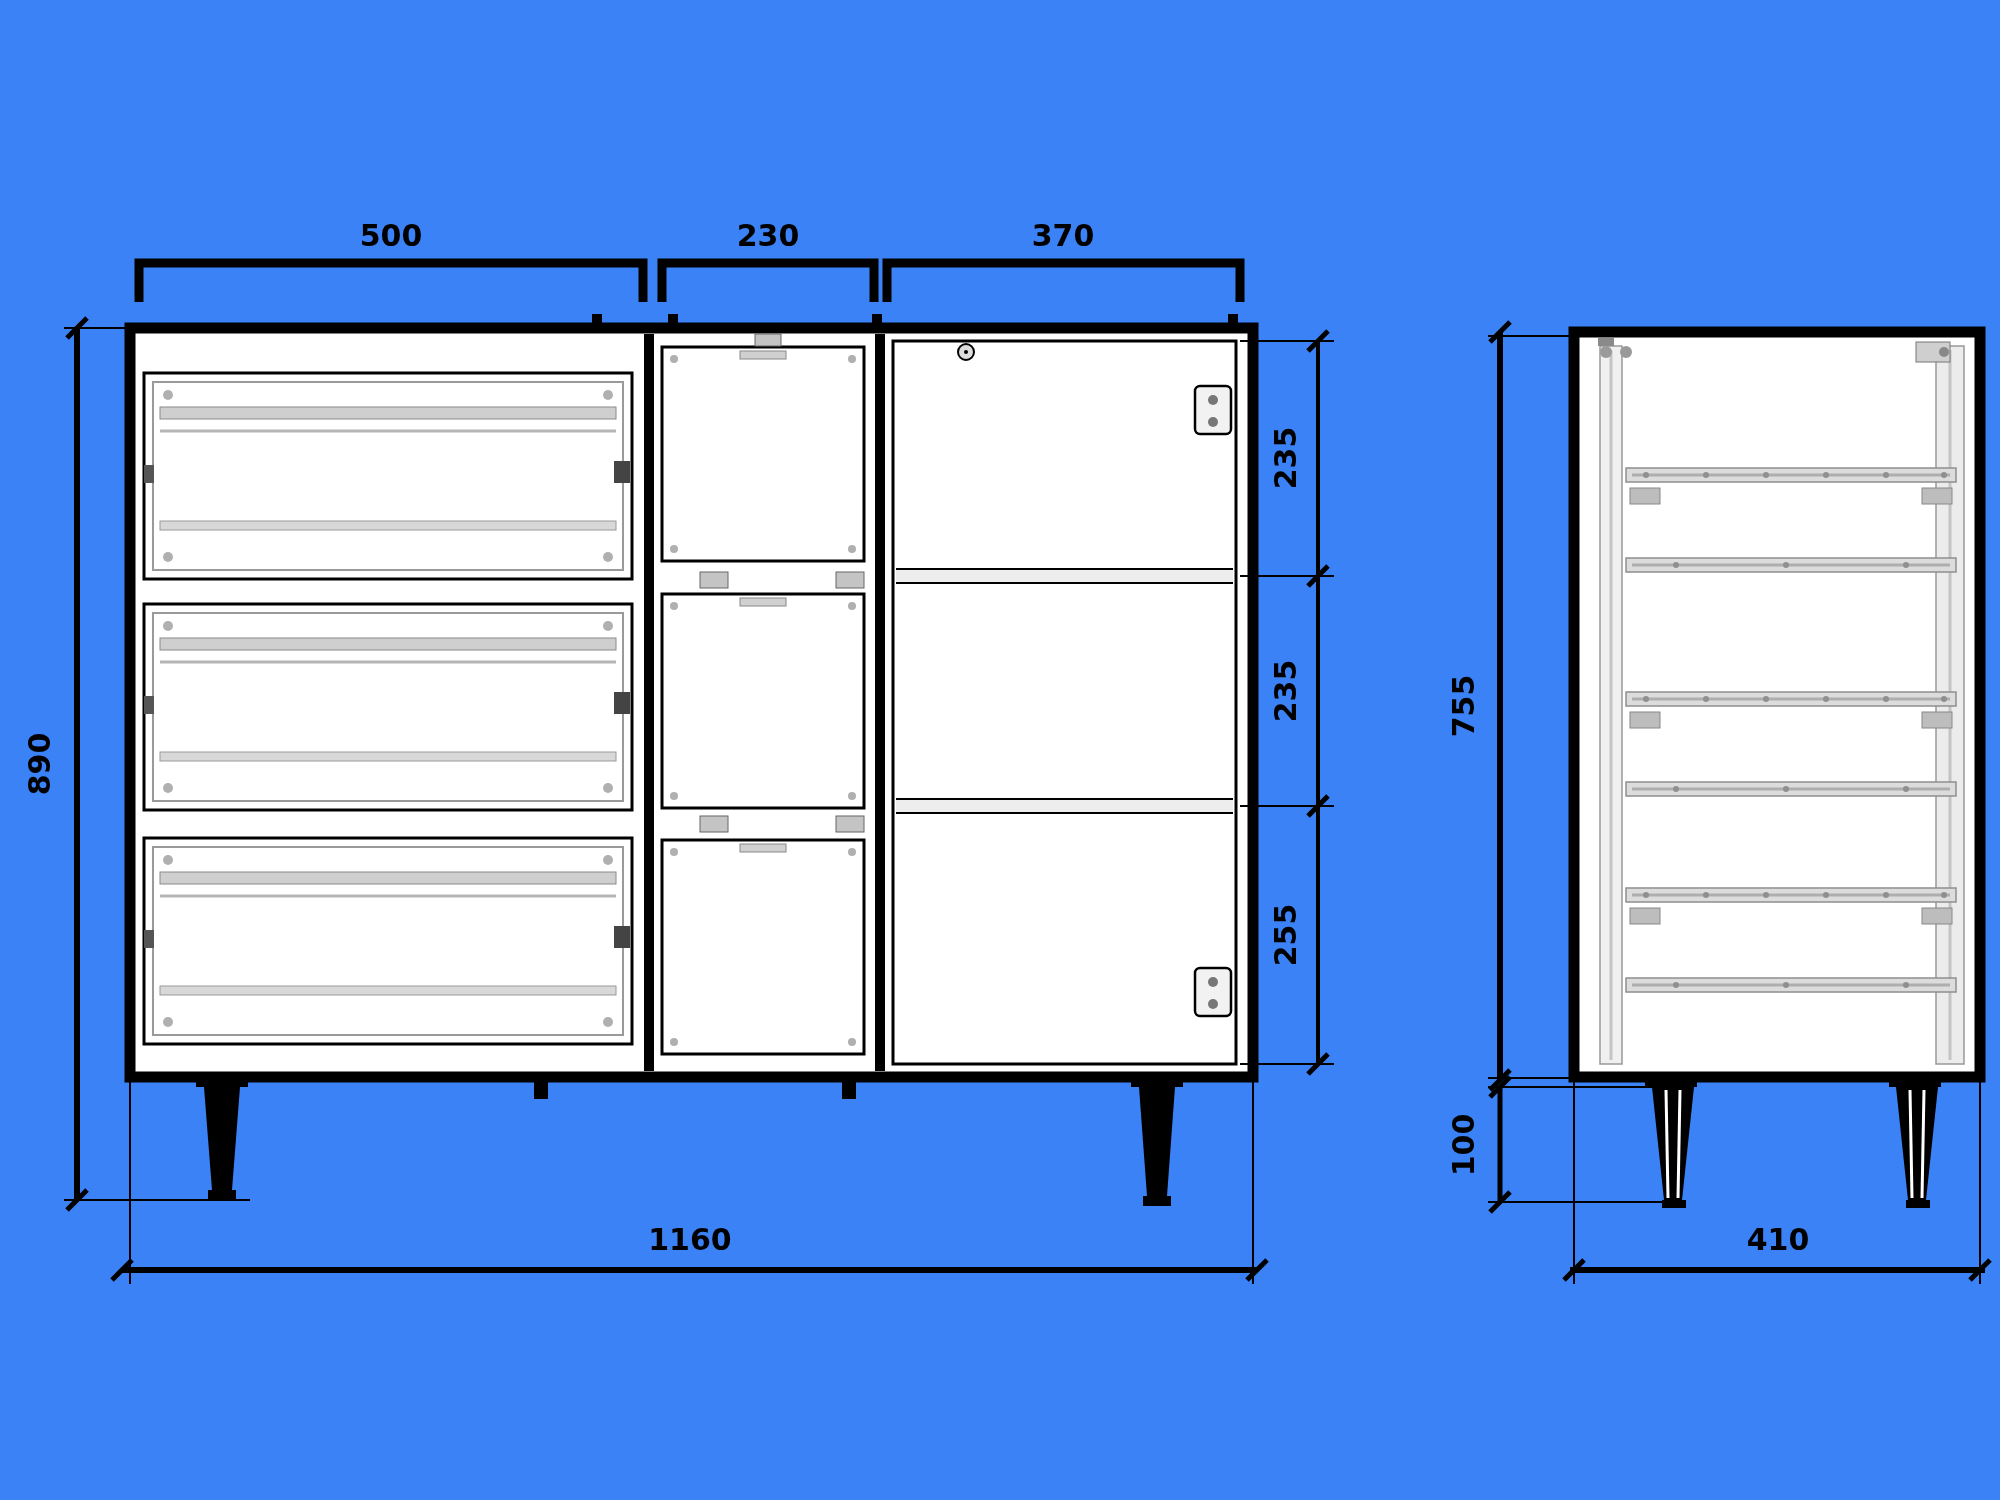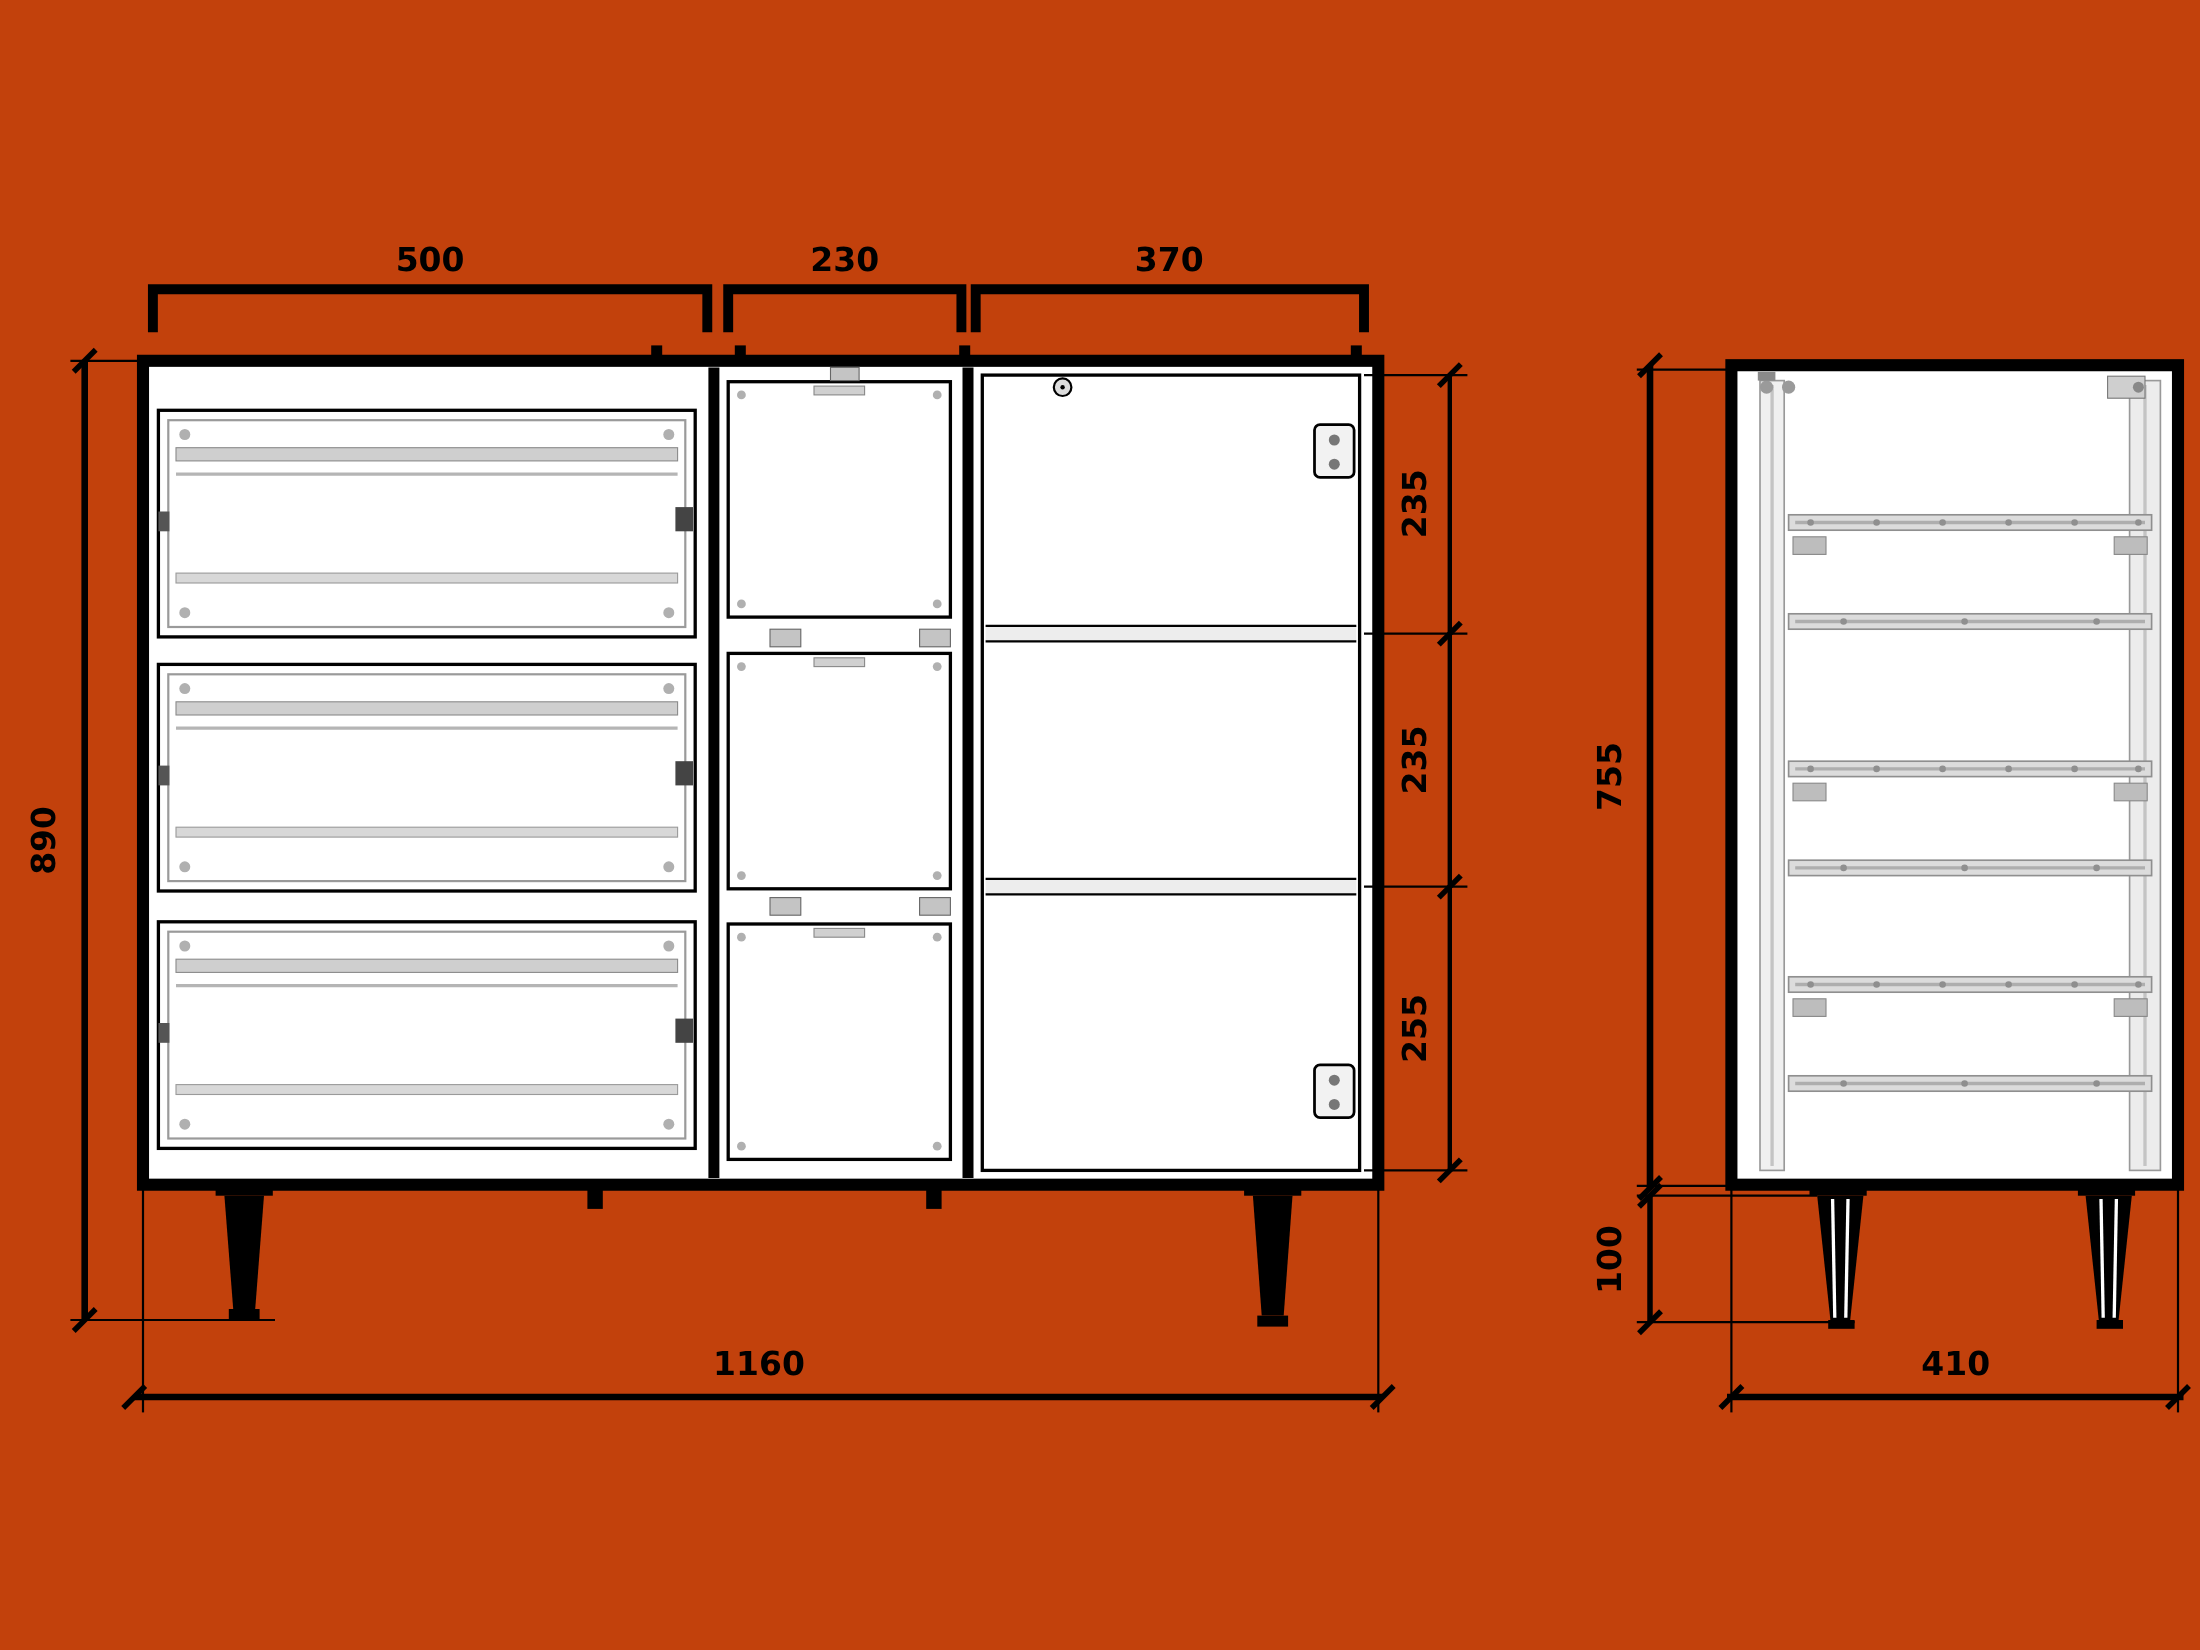--- a/index.html
+++ b/index.html
@@ -1,17 +1,17 @@
 <!DOCTYPE html>
 <html><head>
 <meta charset="utf-8">
 <style>
   html,body{margin:0;padding:0;background:#fff;}
   body{width:2000px;height:1500px;overflow:hidden;}
-  .canvas{position:relative;width:2000px;height:1500px;background:#c2410c;}
+  .canvas{position:relative;width:2000px;height:1500px;background:#3b82f6;}
   svg{display:block;}
   .dim{font-family:"DejaVu Sans",sans-serif;font-weight:700;font-size:30px;fill:#000;text-anchor:middle;}
   .thick{stroke:#000;fill:none;}
 </style>
 </head>
 <body>
 
 <div class="canvas">
 <svg width="2000" height="1500" viewBox="0 0 2000 1500" xmlns="http://www.w3.org/2000/svg">
 

